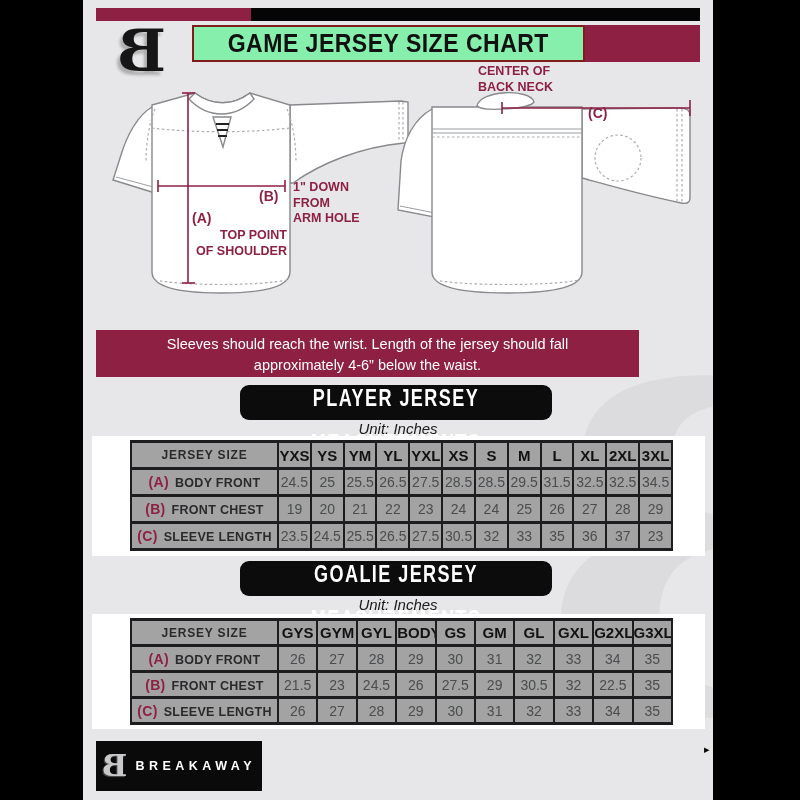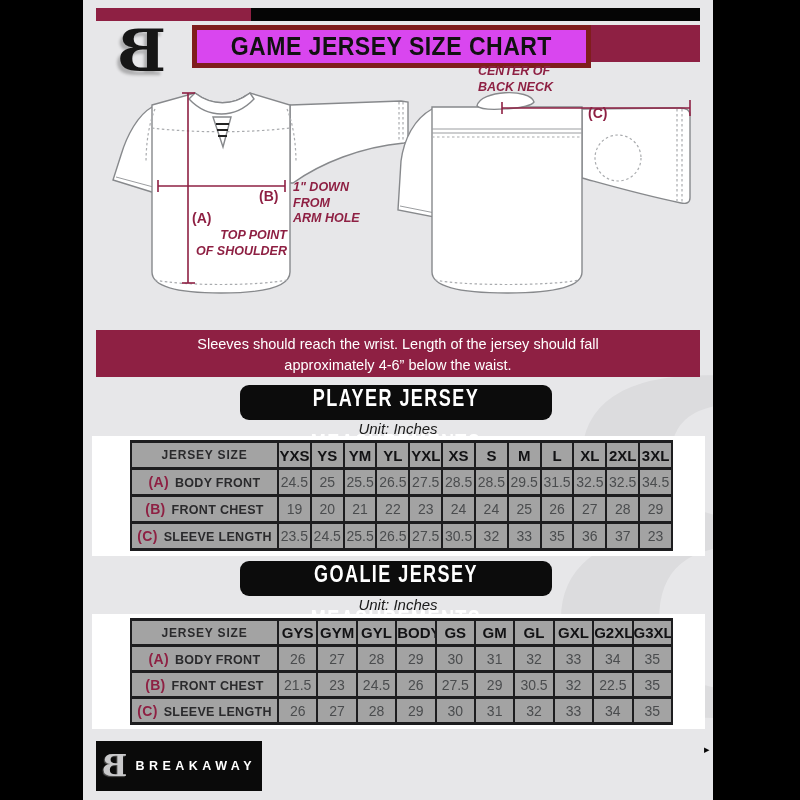--- a/index.html
+++ b/index.html
@@ -8,37 +8,37 @@
   .page{position:absolute;left:83px;top:0;width:630px;height:800px;background:#e7e7e9;overflow:hidden;}
   .abs{position:absolute;}
 
   
   .watermark{left:452px;top:318px;font-family:"DejaVu Serif",serif;font-weight:bold;
              font-size:470px;line-height:1;color:#dcdcde;transform:scaleX(-1);z-index:1;}
 
   
   .topbar-maroon{left:13px;top:8px;width:155px;height:13px;background:#8e2043;z-index:2;}
   .topbar-black{left:168px;top:8px;width:449px;height:13px;background:#050505;z-index:2;}
-  .title-box{left:109px;top:25px;width:389px;height:33px;background:#d946ef;border:5px solid #7f1d1d;
+  .title-box{left:109px;top:25px;width:389px;height:33px;background:#86efac;border:2px solid #7f1d1d;
              z-index:3;text-align:center;}
   .title-box span{font-size:24px;font-weight:bold;letter-spacing:.5px;color:#111;line-height:33px;
                   display:inline-block;transform:scale(.96,1.05);}
   .title-maroon{left:502px;top:25px;width:115px;height:37px;background:#8e2043;z-index:2;}
   .logo-b{left:34px;top:22px;z-index:4;font-family:"DejaVu Serif",serif;font-weight:bold;
           font-size:58px;line-height:1;color:#161616;text-shadow:3px 4px 3px rgba(0,0,0,.25);}
   .mirror{display:inline-block;transform:scaleX(-1);}
 
   
   .diagram{left:0;top:85px;width:630px;height:215px;z-index:2;}
   .dlabel{position:absolute;color:#8e2043;z-index:3;white-space:pre-line;}
-  .dlabel.it{font-style:italic;font-weight:bold;font-size:12.5px;line-height:1.25;}
+  .dlabel.it{font-weight:bold;font-size:12.5px;line-height:1.25;}
   .dlabel.key{font-weight:bold;font-size:14px;font-style:normal;}
 
   
-  .notice{left:13px;top:330px;width:604px;height:47px;background:#8e2043;color:#fff;z-index:2;
+  .notice{left:13px;top:330px;width:543px;height:47px;background:#8e2043;color:#fff;z-index:2;
           text-align:center;font-size:14.5px;line-height:21px;padding-top:4px;box-sizing:border-box;
           white-space:pre-line;}
   .pill{width:312px;height:35px;background:#0c0c0c;border-radius:9px;z-index:2;color:#fff;
         text-align:center;}
   .pill span{display:inline-block;font-weight:bold;font-size:19px;letter-spacing:1.5px;line-height:35px;
              transform:scale(.95,1.3);}
   .pill.player{left:157px;top:385px;}
   .pill.goalie{left:157px;top:561px;}
   .unit{width:630px;text-align:center;font-size:15px;font-weight:normal;font-style:italic;color:#1a1a1a;z-index:2;}
   .unit.player{left:0;top:420px;}

